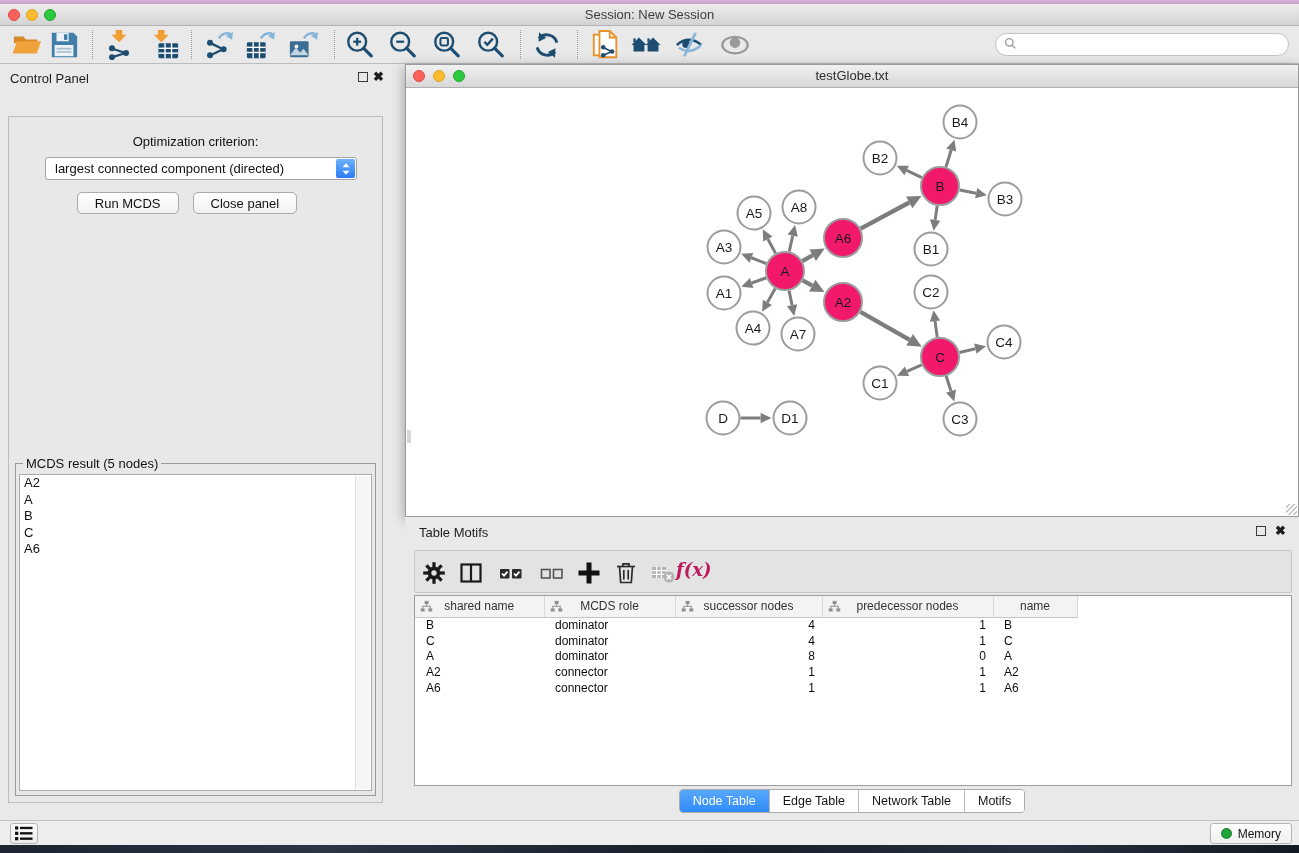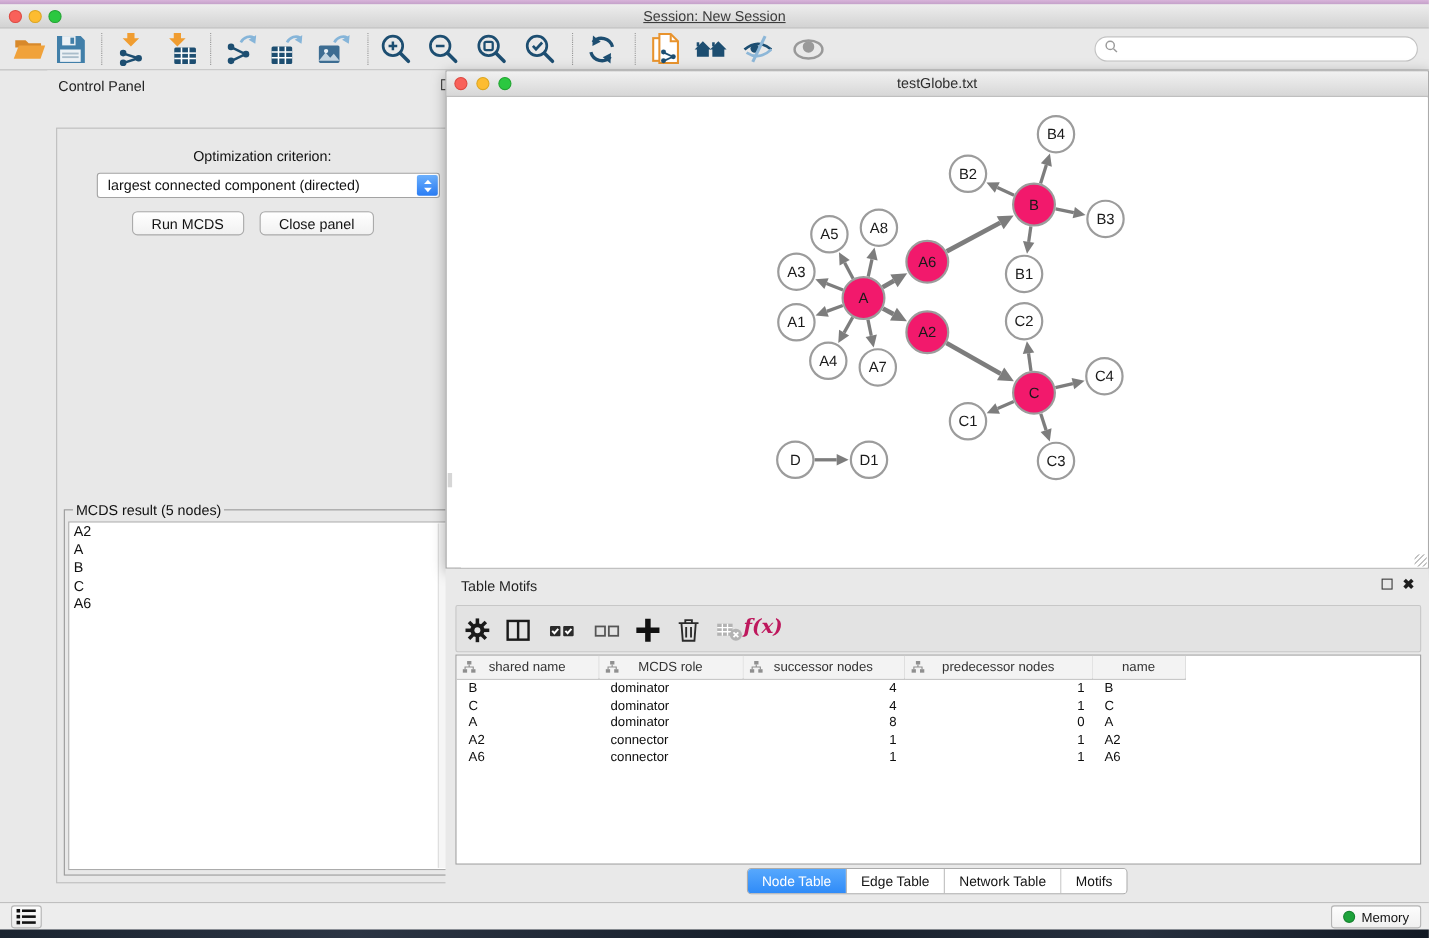--- a/index.html
+++ b/index.html
@@ -2,40 +2,40 @@
 <html><head>
 <meta charset="utf-8">
 <style>
   * { margin:0; padding:0; box-sizing:border-box; font-family:"Liberation Sans",sans-serif; }
   html,body { width:1299px; height:853px; overflow:hidden; }
   body { position:relative; background:#e9e9e9; }
 
   
   .top-strip{position:absolute;top:0;left:0;right:0;height:4px;background:linear-gradient(#d8b4da,#c3a0c8);}
   .titlebar{position:absolute;top:4px;left:0;right:0;height:22px;background:linear-gradient(#ededed,#d3d3d3);border-bottom:1px solid #b2b2b2;}
-  .titlebar-title{text-align:center;font-size:13px;line-height:21px;color:#3c3c3c;text-decoration:underline;}
+  .titlebar-title{text-align:center;font-size:13px;line-height:21px;color:#3c3c3c;}
   .traffic{position:absolute;top:5px;width:12px;height:12px;border-radius:50%;}
   .t-red{background:#f9615a;border:1px solid #dd4a42;}
   .t-yellow{background:#fdbc30;border:1px solid #dda621;}
   .t-green{background:#2bc840;border:1px solid #22a532;}
 
   .toolbar{position:absolute;top:26px;left:0;right:0;height:38px;background:#e9e9e9;border-bottom:1px solid #bcbcbc;}
   .tb-btn{position:absolute;top:2px;width:36px;height:34px;background:none;border:none;padding:2px;transform:translateX(-50%);}
   .tb-btn svg{width:30px;height:30px;display:block;}
   .tb-sep{position:absolute;top:4px;height:29px;width:0;border-left:1px dotted #979797;}
   .search-box{position:absolute;right:10px;top:7px;width:294px;height:23px;background:#fff;border:1px solid #c2c2c2;border-radius:12px;display:flex;align-items:center;padding:0 8px;gap:5px;}
   .search-box input{border:none;outline:none;flex:1;font-size:12px;background:transparent;color:#333;}
 
   
   .panel-title{position:absolute;font-size:13px;color:#1e1e1e;}
   .win-float{position:absolute;width:10px;height:10px;border:1.6px solid #3a3a3a;background:transparent;}
   .win-close{position:absolute;font-size:13px;font-weight:bold;color:#1e1e1e;line-height:10px;}
 
   
-  .control-panel{position:absolute;left:0;top:64px;width:390px;bottom:33px;background:#e9e9e9;margin-left:43px;}
+  .control-panel{position:absolute;left:0;top:64px;width:390px;bottom:33px;background:#e9e9e9;}
   .cp-tabs{position:absolute;top:31px;left:78px;height:21px;display:flex;border:1px solid #a6a6a6;border-radius:4px;overflow:hidden;background:#fff;}
   .cp-tab{padding:0 12px;font-size:13px;line-height:19px;color:#141414;background:#fff;border-right:1px solid #b9b9b9;}
   .cp-tab:last-child{border-right:none;}
   .cp-tab.active{background:linear-gradient(#57a8fd,#2f8bf8);color:#fff;}
   .cp-content{position:absolute;top:52px;left:8px;right:7px;bottom:17px;background:#e8e8e8;border:1px solid #bdbdbd;}
   .opt-label{position:absolute;top:17px;left:0;right:0;text-align:center;font-size:13px;color:#111;}
   .dropdown{position:absolute;top:40px;left:36px;width:312px;height:23px;background:#fff;border:1px solid #a3a3a3;border-radius:3px;font-size:13px;color:#111;line-height:21px;padding-left:9px;}
   .dd-stepper{position:absolute;right:1px;top:1px;bottom:1px;width:19px;background:linear-gradient(#6cb0fd,#2a7df5);border-radius:2px 2px 2px 2px;display:flex;align-items:center;justify-content:center;}
   .btn-row{position:absolute;top:75px;left:0;right:17px;display:flex;justify-content:center;gap:14px;}
   .mac-btn{height:22px;padding:0 17px;font-size:13px;color:#111;background:linear-gradient(#ffffff,#f1f1f1);border:1px solid #ababab;border-radius:5px;}

